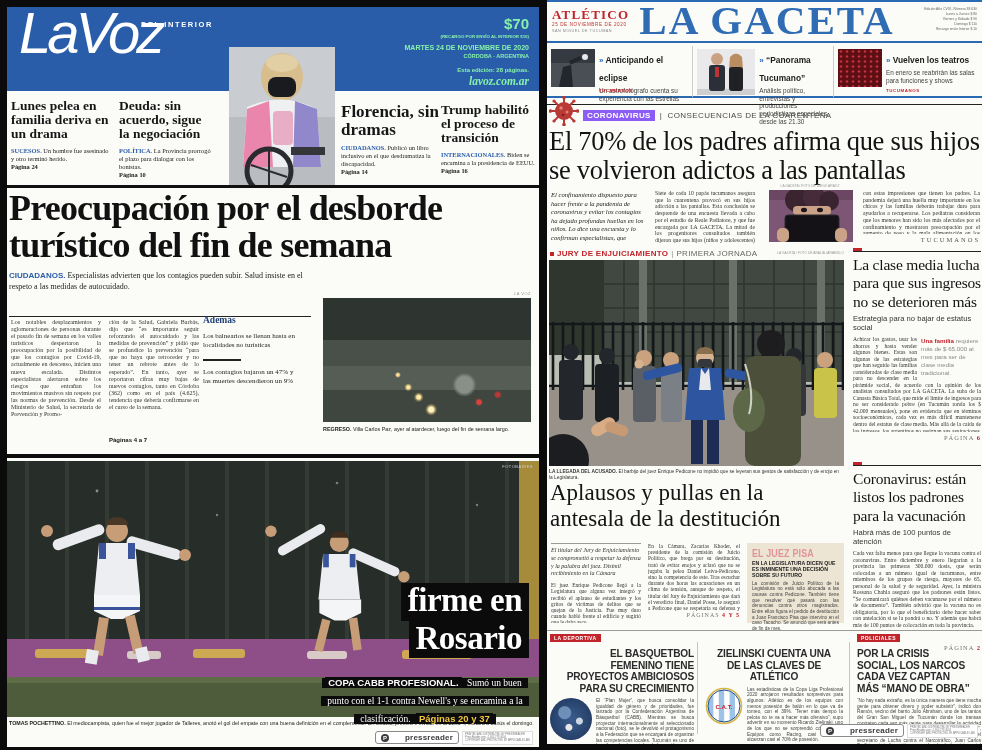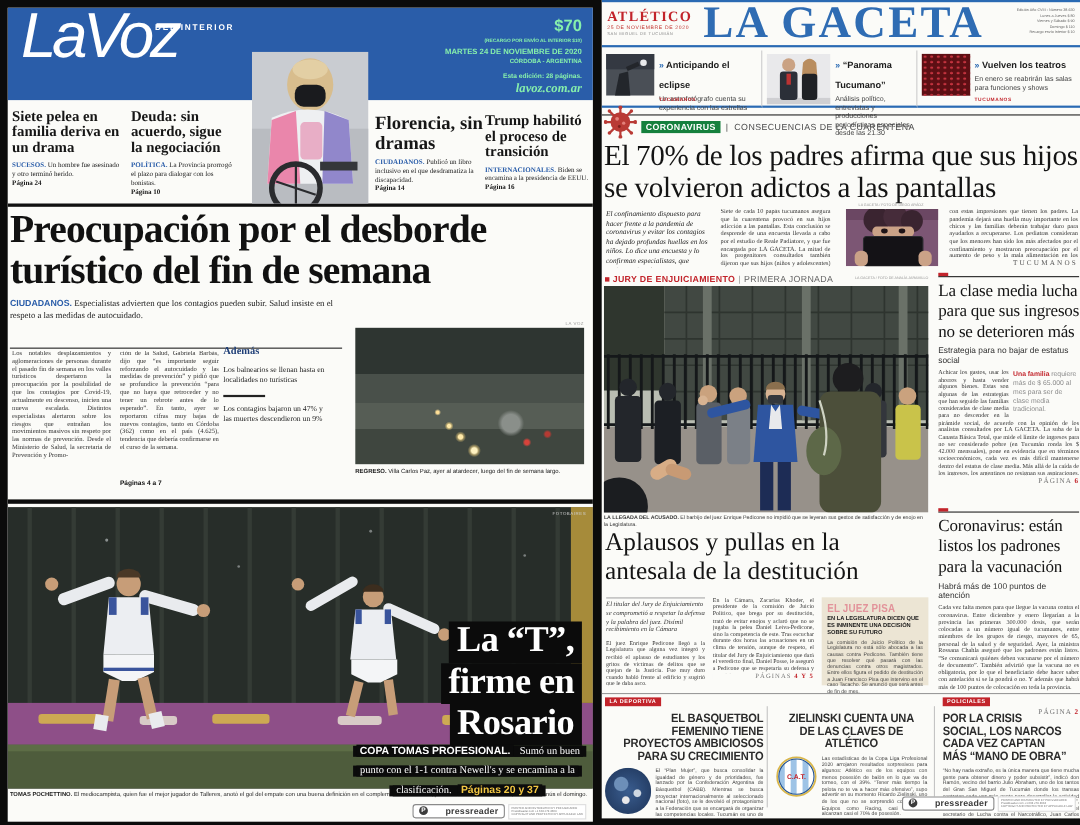--- a/index.html
+++ b/index.html
@@ -64,21 +64,21 @@
   .lv-sporthead{right:10px;top:558px;text-align:right;z-index:5;}
   .lv-sporthead span{display:inline-block;background:#0b0b0b;color:#fff;font-family:"Liberation Serif",serif;
     font-weight:bold;font-size:33px;line-height:1.02;padding:1px 7px 3px;letter-spacing:-0.5px;}
   .lv-sportdeck{right:10px;top:665px;width:208px;text-align:center;z-index:5;}
   .lv-sportdeck span{background:#0b0b0b;color:#fff;font-size:9.5px;line-height:1.3;padding:0 3px;
     font-family:"Liberation Serif",serif;-webkit-box-decoration-break:clone;box-decoration-break:clone;}
   .lv-sportdeck .tk{font-family:"Liberation Sans",sans-serif;font-weight:bold;}
   .lv-sportdeck .pg{color:#f2c743;font-weight:bold;font-family:"Liberation Sans",sans-serif;}
   .lv-cap{left:2px;top:713px;width:528px;font-size:5.3px;color:#222;line-height:1.2;}
   .press{position:absolute;display:flex;align-items:center;gap:3px;background:#fff;}
-  .press .logo{border:1px solid #8a8a8a;border-radius:3px;padding:1px 5px;display:flex;align-items:flex-start;gap:16px;}
+  .press .logo{border:1px solid #8a8a8a;border-radius:3px;padding:1px 5px;display:flex;align-items:flex-end;gap:16px;}
   .press .pmark{width:8px;height:8px;border-radius:50%;background:#3c3c3c;color:#fff;font-size:6px;font-weight:bold;
     display:flex;align-items:center;justify-content:center;}
   .press .pword{font-size:8px;font-weight:bold;color:#3c3c3c;letter-spacing:.2px;}
   .press .fine{font-size:2.6px;color:#777;line-height:1.25;border:1px solid #ddd;padding:1px 2px;}
   .lv-press{right:6px;top:724px;}
 
   
   .lg-toprule{left:0;top:0;width:435px;height:2px;background:#2a6ab3;}
   .lg-day{left:5px;top:7px;color:#c2242b;font-family:"Liberation Serif",serif;font-weight:bold;font-size:13px;letter-spacing:1.2px;}
   .lg-date{left:5px;top:22px;color:#c2332f;font-size:4.6px;letter-spacing:.6px;}
@@ -91,21 +91,21 @@
   .lg-promo{position:relative;display:flex;gap:4px;padding:3px 4px;border-right:1px solid #ccc;border-bottom:2px solid #2a6ab3;}
   .lg-promo:last-child{border-right:none;}
   .lg-promo .thumb{flex:none;}
   .lg-promo .mark{color:#2a6ab3;font-weight:bold;font-size:8px;}
   .lg-promo .pt{font-size:8.4px;font-weight:bold;color:#1c1c1c;line-height:1.1;}
   .lg-promo .pb{font-size:6.4px;color:#444;line-height:1.2;margin-top:2px;}
   .lg-promo .tag{position:absolute;bottom:3px;color:#c2242b;font-size:4.4px;font-weight:bold;letter-spacing:.6px;}
   .lg-blackrule{left:0;top:104px;width:435px;height:1px;background:#222;}
   .lg-virus{left:2px;top:96px;width:30px;height:30px;z-index:3;}
   .lg-cv{left:36px;top:110px;display:flex;align-items:center;gap:5px;}
-  .lg-cvbox{background:#15803d;color:#fff;font-weight:bold;font-size:8px;padding:1px 4px;letter-spacing:.4px;}
+  .lg-cvbox{background:#8b5cf6;color:#fff;font-weight:bold;font-size:8px;padding:1px 4px;letter-spacing:.4px;}
   .lg-cvtxt{color:#4a4a4a;font-size:8px;letter-spacing:.4px;}
   .lg-head{left:2px;top:127px;width:432px;font-size:26.5px;color:#141414;line-height:1.08;letter-spacing:-0.3px;}
   .lg-lead{left:4px;top:191px;width:97px;height:52px;font-size:6.6px;font-style:italic;color:#222;line-height:1.3;font-family:"Liberation Serif",serif;}
   .lg-sc2{left:108px;top:190px;width:100px;height:54px;font-size:5.7px;color:#333;line-height:1.18;font-family:"Liberation Serif",serif;}
   .lg-scredit{left:220px;top:184px;width:86px;text-align:center;font-size:3.3px;color:#999;}
   .lg-kid{left:222px;top:190px;width:84px;height:52px;}
   .lg-sc3{left:316px;top:190px;width:117px;height:44px;font-size:5.7px;color:#333;line-height:1.18;font-family:"Liberation Serif",serif;}
   .lg-sctag{left:316px;top:236px;width:117px;text-align:right;font-size:6.5px;color:#555;letter-spacing:2px;font-family:"Liberation Serif",serif;}
 
   .lg-juryhead{left:3px;top:249px;font-size:8px;}
@@ -198,21 +198,21 @@
       <path d="M18 62 L40 54 L44 120 L14 120 Z" fill="#ea86ab"></path>
       <path d="M66 54 L88 62 L92 120 L64 120 Z" fill="#9187cb"></path>
       <rect x="44" y="64" width="20" height="34" rx="4" fill="#e8aec6"></rect>
       <circle cx="40" cy="124" r="22" fill="none" stroke="#2a2b2e" stroke-width="5"></circle>
       <path d="M40 104 L40 144 M22 118 L58 130" stroke="#2a2b2e" stroke-width="2"></path>
       <rect x="62" y="100" width="34" height="8" fill="#34363a"></rect>
     </svg>
   </div>
 
   <div class="abs lv-teaser lv-t1">
-    <div class="tt">Siete pelea en familia deriva en un drama</div>
+    <div class="tt">Lunes pelea en familia deriva en un drama</div>
     <p><span class="tk">SUCESOS.</span> <span>Un hombre fue asesinado y otro terminó herido.</span><br><span class="b">Página 24</span></p>
   </div>
   <div class="abs lv-teaser lv-t2">
     <div class="tt">Deuda: sin acuerdo, sigue la negociación</div>
     <p><span class="tk">POLÍTICA.</span> <span>La Provincia prorrogó el plazo para dialogar con los bonistas.</span><br><span class="b">Página 10</span></p>
   </div>
   <div class="abs lv-teaser lv-t4">
     <div class="tt">Trump habilitó el proceso de transición</div>
     <p><span class="tk">INTERNACIONALES.</span> <span>Biden se encamina a la presidencia de EEUU.</span><br><span class="b">Página 16</span></p>
   </div>
@@ -312,26 +312,26 @@
         <rect x="45" y="20" width="6" height="14" fill="#3a549c"></rect>
         <path d="M13 68 h44 v14 l-16 8 h-12 l-16 -8 z" fill="#f4f5f7"></path>
         <rect x="16" y="88" width="9" height="34" fill="#c79d78" transform="rotate(14 16 88)"></rect>
         <rect x="44" y="88" width="9" height="34" fill="#c79d78" transform="rotate(-8 44 88)"></rect>
       </g>
     </svg>
   </div>
   <div class="abs lv-footcredit">FOTOBAIRES</div>
 
   <div class="abs lv-sporthead serif">
-    <span>La “T”,</span><br>
+    <br>
     <span>firme en</span><br>
     <span>Rosario</span>
   </div>
   <div class="abs lv-sportdeck">
-    <span><span class="tk">COPA TOMAS PROFESIONAL.</span><span> Sumó un buen punto con el 1-1 contra Newell's y se encamina a la clasificación. </span><span class="pg">Páginas 20 y 37</span></span>
+    <span><span class="tk">COPA CABB PROFESIONAL.</span><span> Sumó un buen punto con el 1-1 contra Newell's y se encamina a la clasificación. </span><span class="pg">Páginas 20 y 37</span></span>
   </div>
 
   <div class="abs lv-cap">
     <span class="b">TOMAS POCHETTINO.</span> <span>El mediocampista, quien fue el mejor jugador de Talleres, anotó el gol del empate con una buena definición en el complemento. El Albiazul, primero e invicto en la Zona 4, visitará a Lanús el domingo.</span>
   </div>
 
   <div class="press lv-press">
     <span class="logo">
       <span class="pmark">P</span>
       <span class="pword">pressreader</span>

